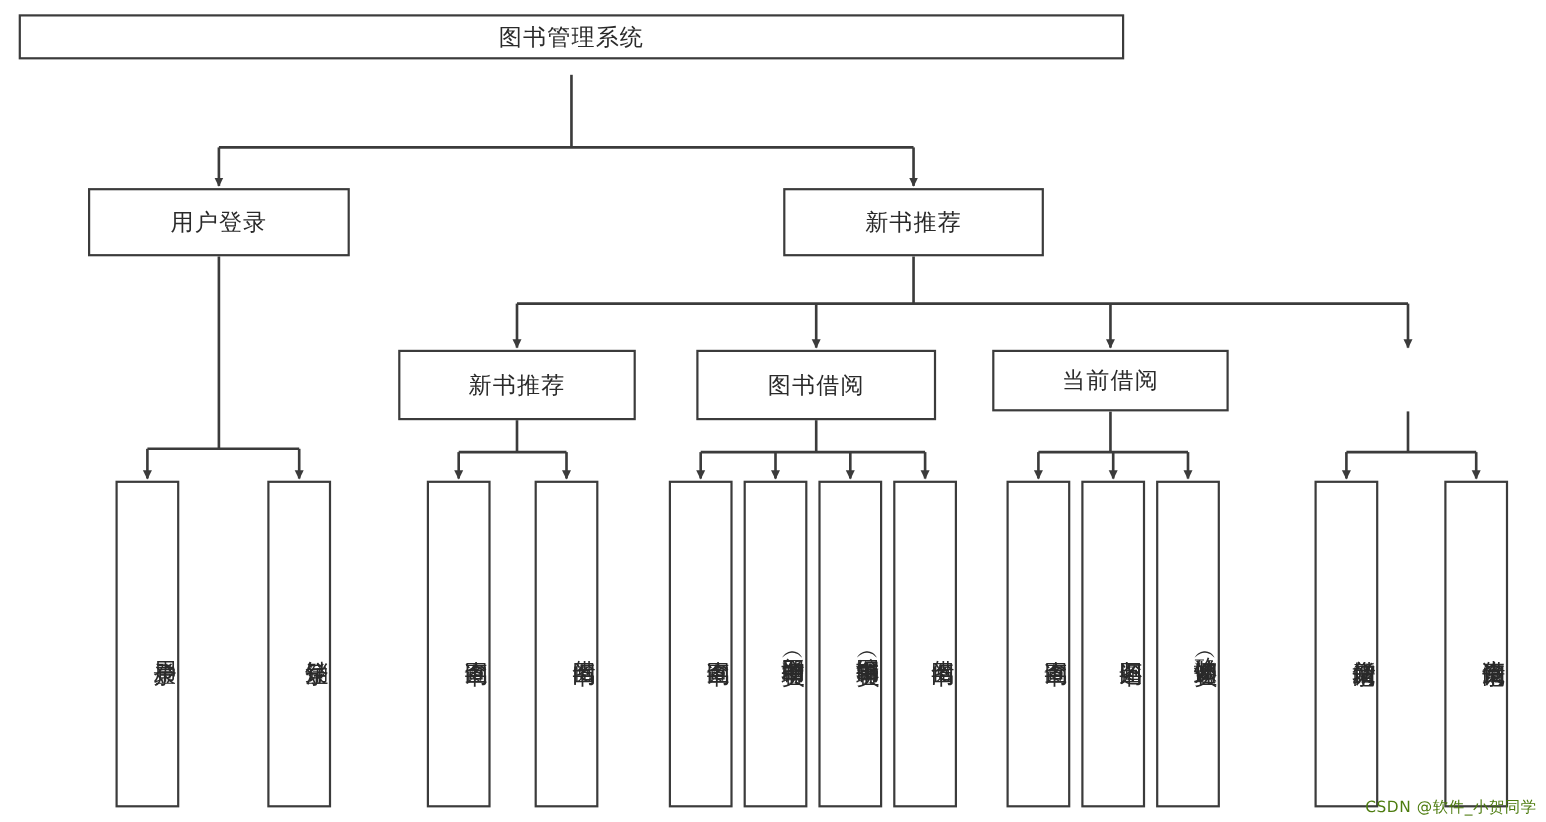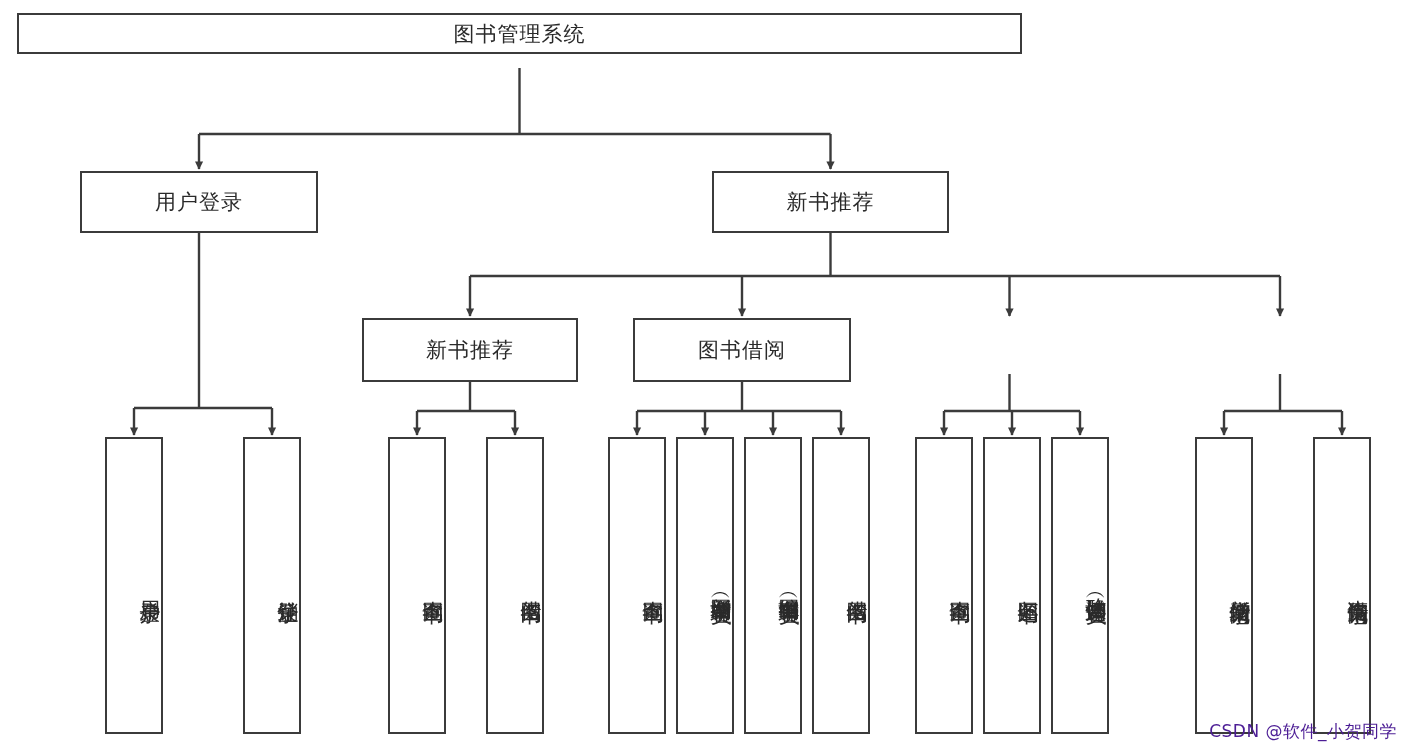--- a/index.html
+++ b/index.html
@@ -49,22 +49,22 @@
     justify-content: center;
   }
   .node .label {
     display: block;
     white-space: pre-wrap;
   }
   #watermark {
     position: absolute;
     right: 8px;
     bottom: 4px;
-    font-size: 17px;
-    color: #4c1d95;
+    font-size: 14px;
+    color: #4d7c0f;
     font-family: "DejaVu Sans", "Liberation Sans", sans-serif;
     white-space: nowrap;
     letter-spacing: 0.5px;
   }
 </style>
 </head>
 <body>
 
 <div id="canvas">
   <svg id="edges" viewBox="0 0 1405 747" xmlns="http://www.w3.org/2000/svg">
@@ -119,20 +119,23 @@
   <div class="node h" id="n-book_manage" style="left: 712px; top: 171px; width: 237px; height: 62px;">
     <span class="label">新书推荐</span>
   </div>
 
   <div class="node h" id="n-new_book_rec" style="left: 362px; top: 318px; width: 216px; height: 64px;">
     <span class="label">新书推荐</span>
   </div>
   <div class="node h" id="n-book_borrow" style="left: 633px; top: 318px; width: 218px; height: 64px;">
     <span class="label">图书借阅</span>
   </div>
+  <div class="node h" id="n-current_borrow" style="left: 902px; top: 318px; width: 215px; height: 56px;">
+    <span class="label">当前借阅</span>
+  </div>
 
   <div class="node v" id="n-leaf_user_login" style="left: 105px; top: 437px; width: 58px; height: 297px;">
     <span class="label">用户登录</span>
   </div>
   <div class="node v" id="n-leaf_logout" style="left: 243px; top: 437px; width: 58px; height: 297px;">
     <span class="label">注销登录</span>
   </div>
 
   <div class="node v" id="n-leaf_rec_query" style="left: 388px; top: 437px; width: 58px; height: 297px;">
     <span class="label">查询图书</span>

